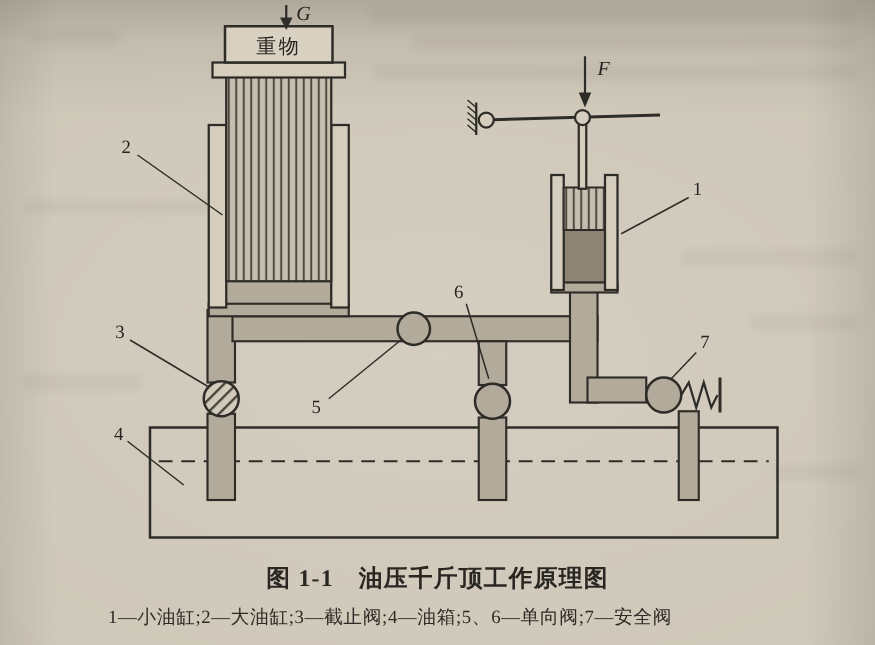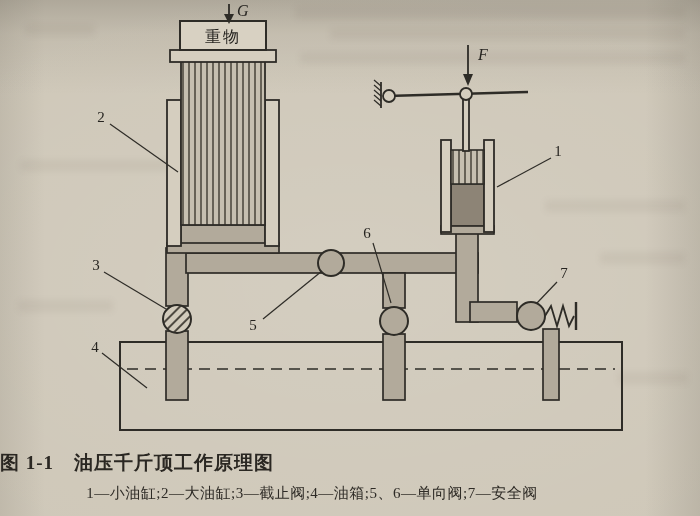--- a/index.html
+++ b/index.html
@@ -24,21 +24,21 @@
   .outline{stroke:#2e2c27;stroke-width:2;fill:none;}
   .ln{stroke:#2e2c27;stroke-width:1.8;}
   .pipe{fill:#b2aa9b;stroke:#2e2c27;stroke-width:1.7;}
   .paperfill{fill:#d5cebf;stroke:#2e2c27;stroke-width:1.8;}
   .lead{stroke:#2e2c27;stroke-width:1.2;}
   .dash{stroke:#2e2c27;stroke-width:1.6;stroke-dasharray:11 7;fill:none;}
   .lbl{font-family:"Liberation Serif",serif;font-size:15px;fill:#262420;text-anchor:middle;}
   .frc{font-family:"Liberation Serif",serif;font-style:italic;font-size:16px;fill:#262420;}
   .cn{font-family:"Liberation Serif",serif;font-size:16px;fill:#262420;text-anchor:middle;letter-spacing:2px;}
   .caption{
-    position:absolute;left:0;top:450px;width:700px;text-align:left;
+    position:absolute;left:0;top:450px;width:700px;text-align:center;
     font-size:19px;font-weight:bold;color:#2a2722;letter-spacing:1px;
   }
   .legend{
     position:absolute;left:0;top:484px;width:624px;text-align:center;
     font-size:15px;color:#2e2b26;letter-spacing:.5px;
   }
 </style>
 </head>
 <body>
 

